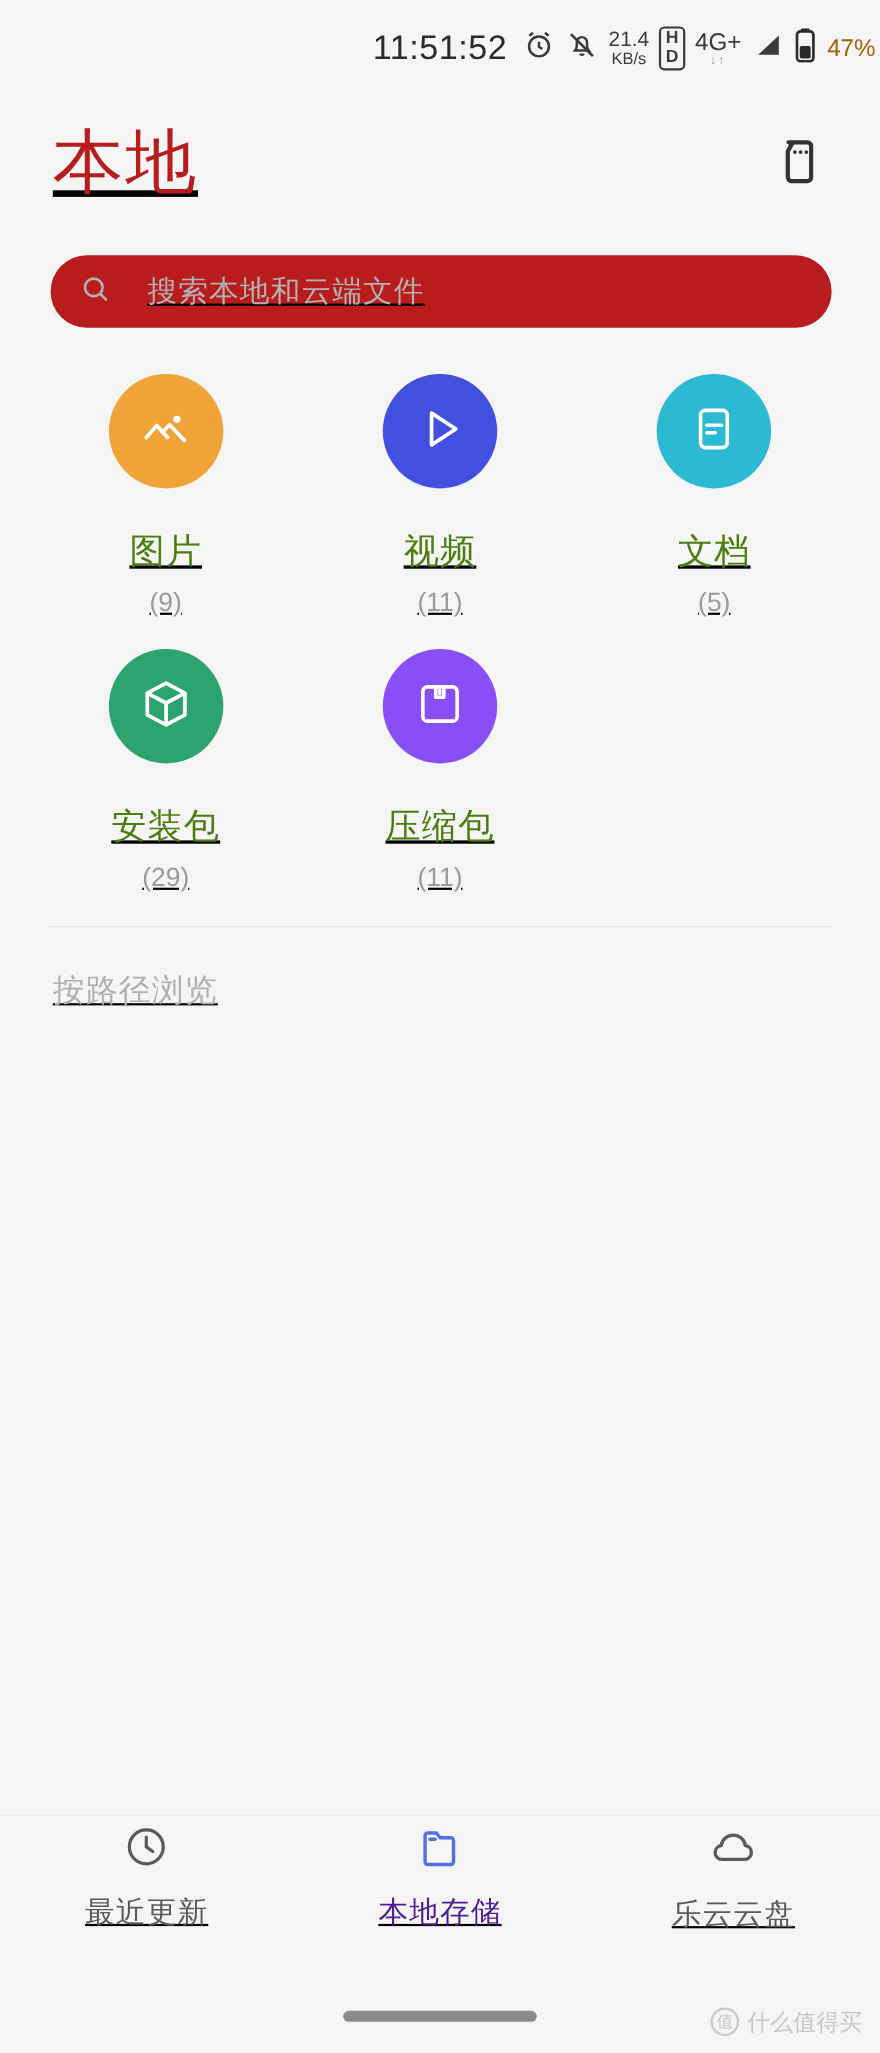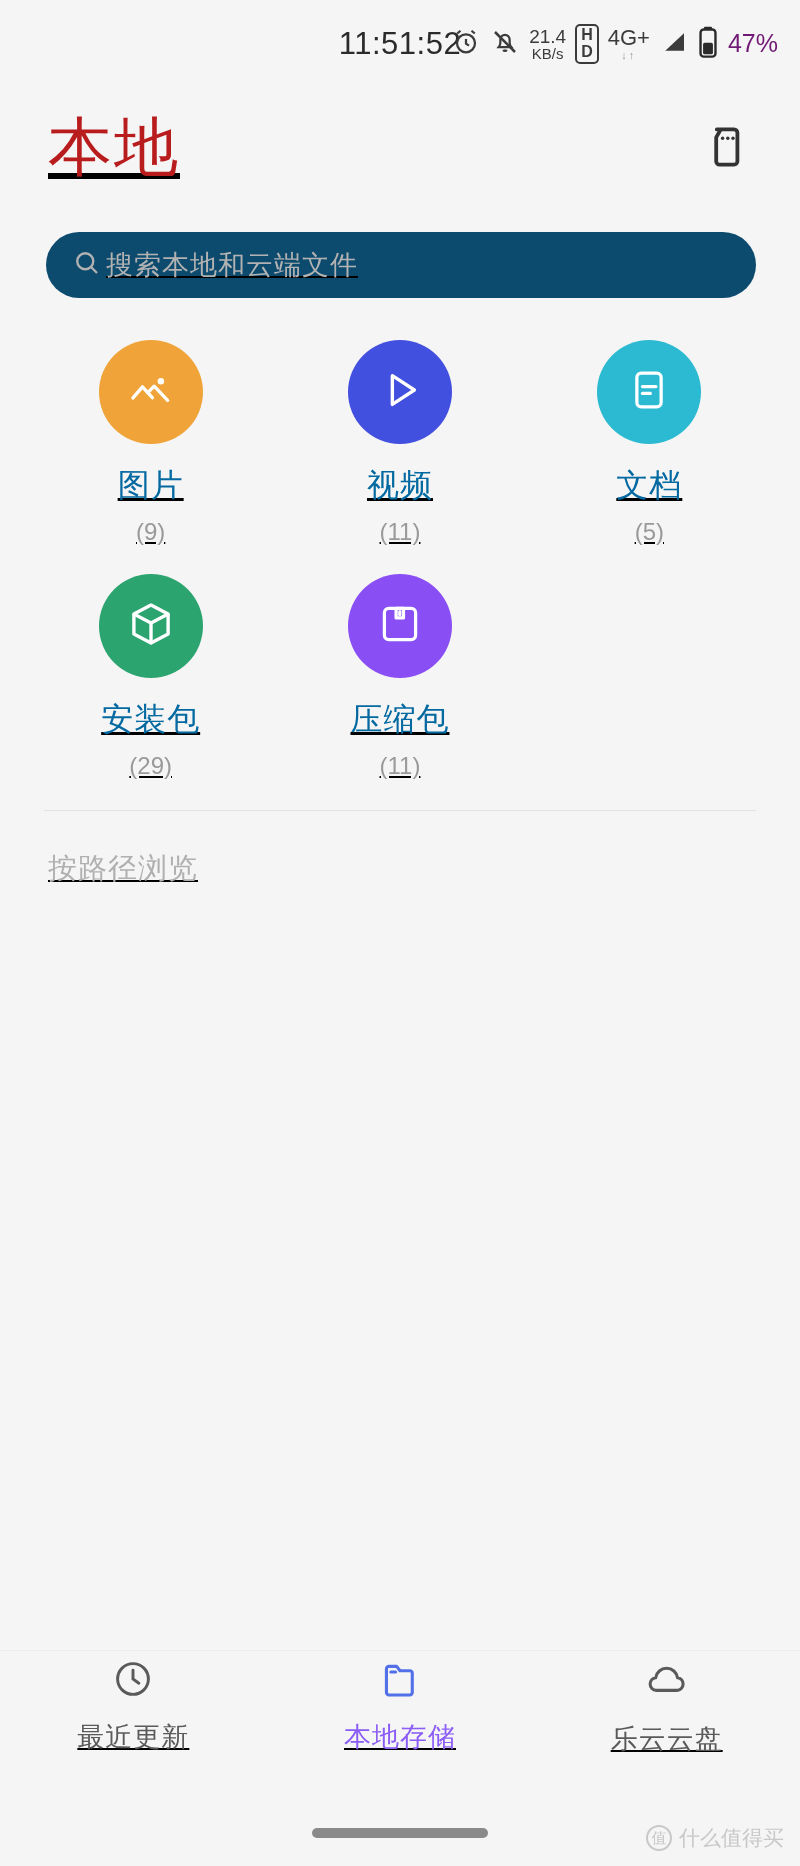--- a/index.html
+++ b/index.html
@@ -23,79 +23,79 @@
     position: relative;
     padding: 0 30px;
   }
   .sb-time {
     font-size: 31px; color: #2b2b2b; letter-spacing: .5px;
     font-weight: 400;
     position: absolute; left: 50%; transform: translateX(-50%);
     top: 26px;
   }
   .sb-right {
-    position: absolute; right: 22px; top: 24px;
+    position: absolute; right: 4px; top: 24px;
     display: flex; align-items: center; gap: 9px;
   }
   .sb-netspeed {
     display: flex; flex-direction: column; align-items: center;
     line-height: 1.0; color: #3b3b3b;
   }
   .sb-netspeed .n1 { font-size: 19px; }
   .sb-netspeed .n2 { font-size: 15px; }
   .sb-hd {
     border: 2.5px solid #3b3b3b; border-radius: 5px;
     font-size: 16px; font-weight: bold; color: #3b3b3b;
     padding: 1px 4px; line-height: 1.05;
     display: flex; flex-direction: column; align-items: center;
   }
   .sb-4g {
     display: flex; flex-direction: column; align-items: center;
     color: #3b3b3b; line-height: 1;
   }
   .sb-4g .g1 { font-size: 22px; font-weight: 500; }
   .sb-4g .g2 { font-size: 11px; letter-spacing: 2px; margin-top: 1px; color:#999;}
-  .sb-battery-text { font-size: 25px; color: #701a75; margin-left: 1px; }
+  .sb-battery-text { font-size: 22px; color: #a16207; margin-left: 1px; }
 
   
   .header {
     height: 110px;
     display: flex; align-items: center; justify-content: space-between;
     padding: 0 44px 0 48px;
   }
   .page-title {
     font-size: 64px; color: #b91c1c; font-weight: 400; letter-spacing: 2px;
   }
   .header-action { width: 56px; height: 56px; display: flex; align-items: center; justify-content: center; }
 
   
   .search-wrap { padding: 30px 44px 0 46px; }
   .searchbar {
-    height: 66px; background: #0c4a6e; border-radius: 33px;
-    display: flex; align-items: center; padding: 0 26px; gap: 4px;
+    height: 66px; background: #b91c1c; border-radius: 33px;
+    display: flex; align-items: center; padding: 0 26px; gap: 32px;
   }
   .search-placeholder { color: #b2b2b2; font-size: 27px; letter-spacing: 1px; }
 
   
   .categories {
     padding: 30px 26px 0 26px;
     display: grid;
     grid-template-columns: repeat(3, 1fr);
     row-gap: 16px;
   }
   .cat {
     display: flex; flex-direction: column; align-items: center;
     padding-top: 12px;
   }
   .cat-circle {
     width: 104px; height: 104px; border-radius: 50%;
     display: flex; align-items: center; justify-content: center;
     margin-bottom: 20px;
   }
-  .cat-label { font-size: 32px; color: #0369a1; letter-spacing: 1px; }
+  .cat-label { font-size: 32px; color: #4d7c0f; letter-spacing: 1px; margin-top: 16px; }
   .cat-count { font-size: 24px; color: #9a9a9a; margin-top: 10px; }
 
   
   .divider {
     height: 1px; background: #e2e2e2;
     margin: 30px 44px 0 44px;
   }
 
   
   .section-title {
@@ -121,21 +121,21 @@
     border-top: 1px solid #ececec;
     height: 150px;
     display: flex; 
     padding-top: 6px;
   }
   .nav-item {
     flex: 1; display: flex; flex-direction: column;
     align-items: center; gap: 14px;
   }
   .nav-label { font-size: 27px; color: #5a5a5a; letter-spacing: 1px; }
-  .nav-item.active .nav-label { color: #8b5cf6; }
+  .nav-item.active .nav-label { color: #4c1d95; }
 
   .home-indicator-wrap { height: 66px; display: flex; align-items: center; justify-content: center; position: relative;}
   .home-indicator { width: 176px; height: 10px; border-radius: 6px; background: #8a8a8a; }
   .watermark {
     position: absolute; right: 16px; bottom: 14px;
     display: flex; align-items: center; gap: 7px;
     color: #c8c8c8; font-size: 21px;
   }
   .wm-badge {
     width: 26px; height: 26px; border-radius: 50%;

